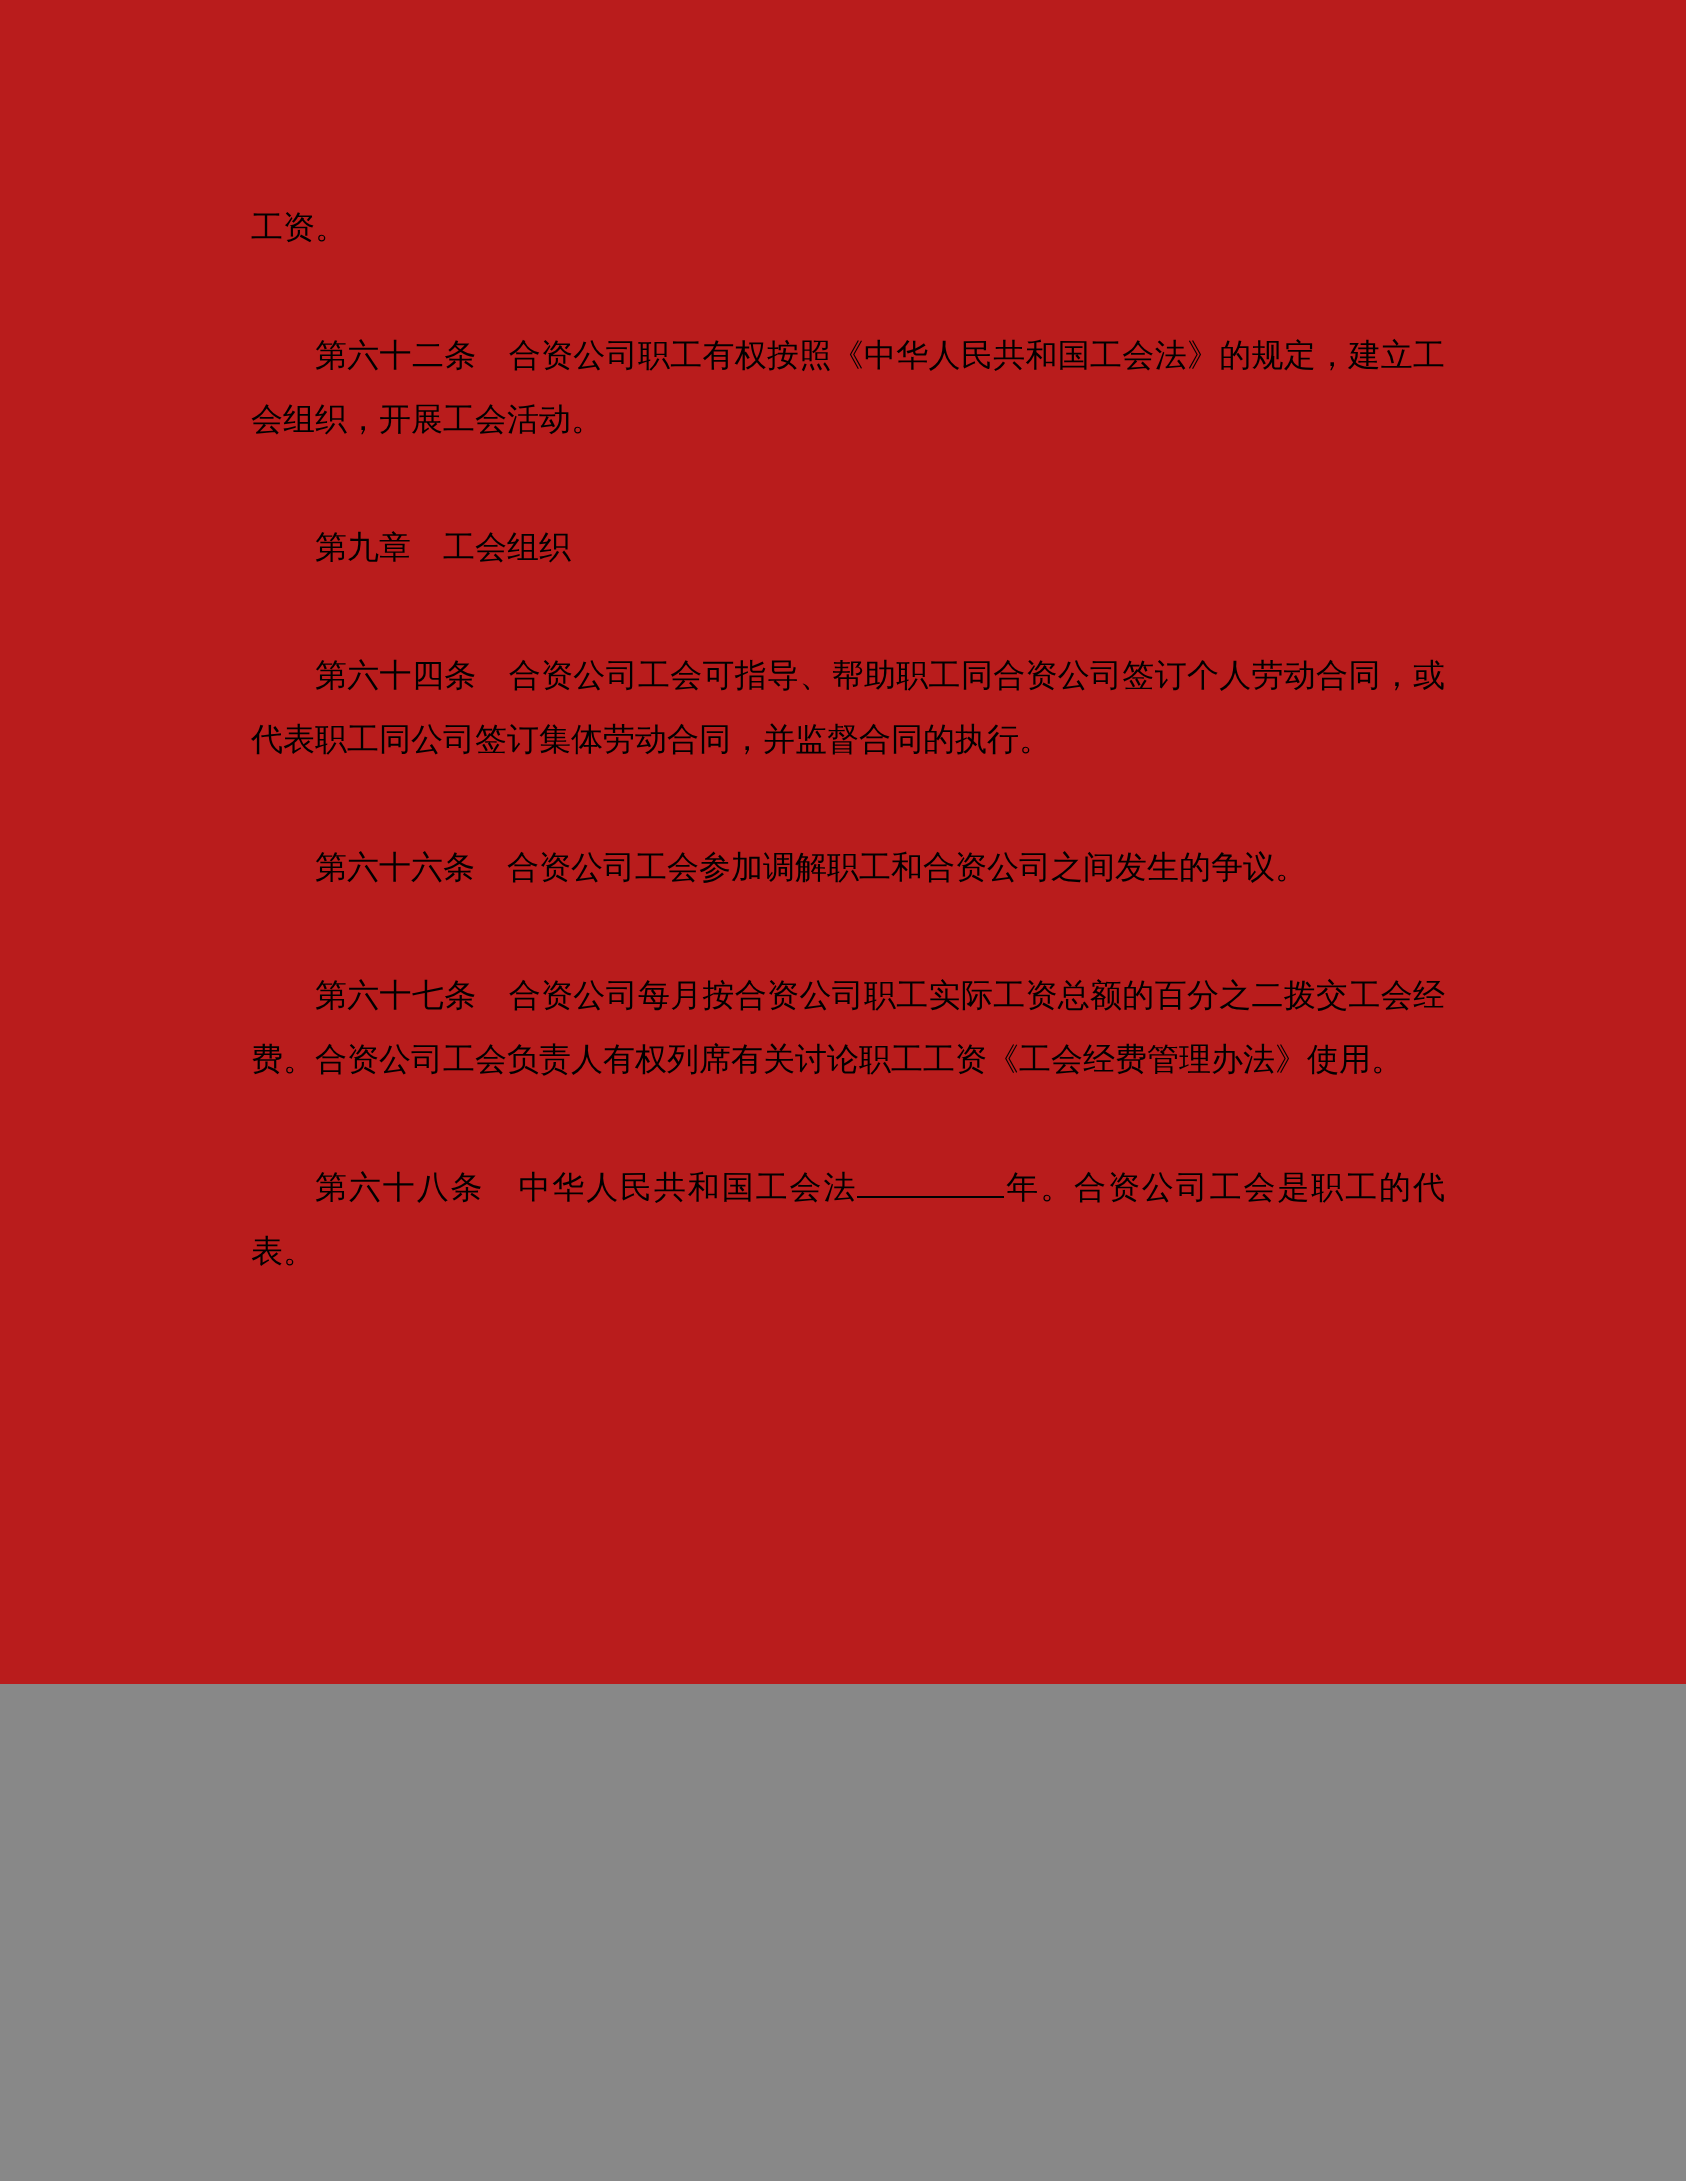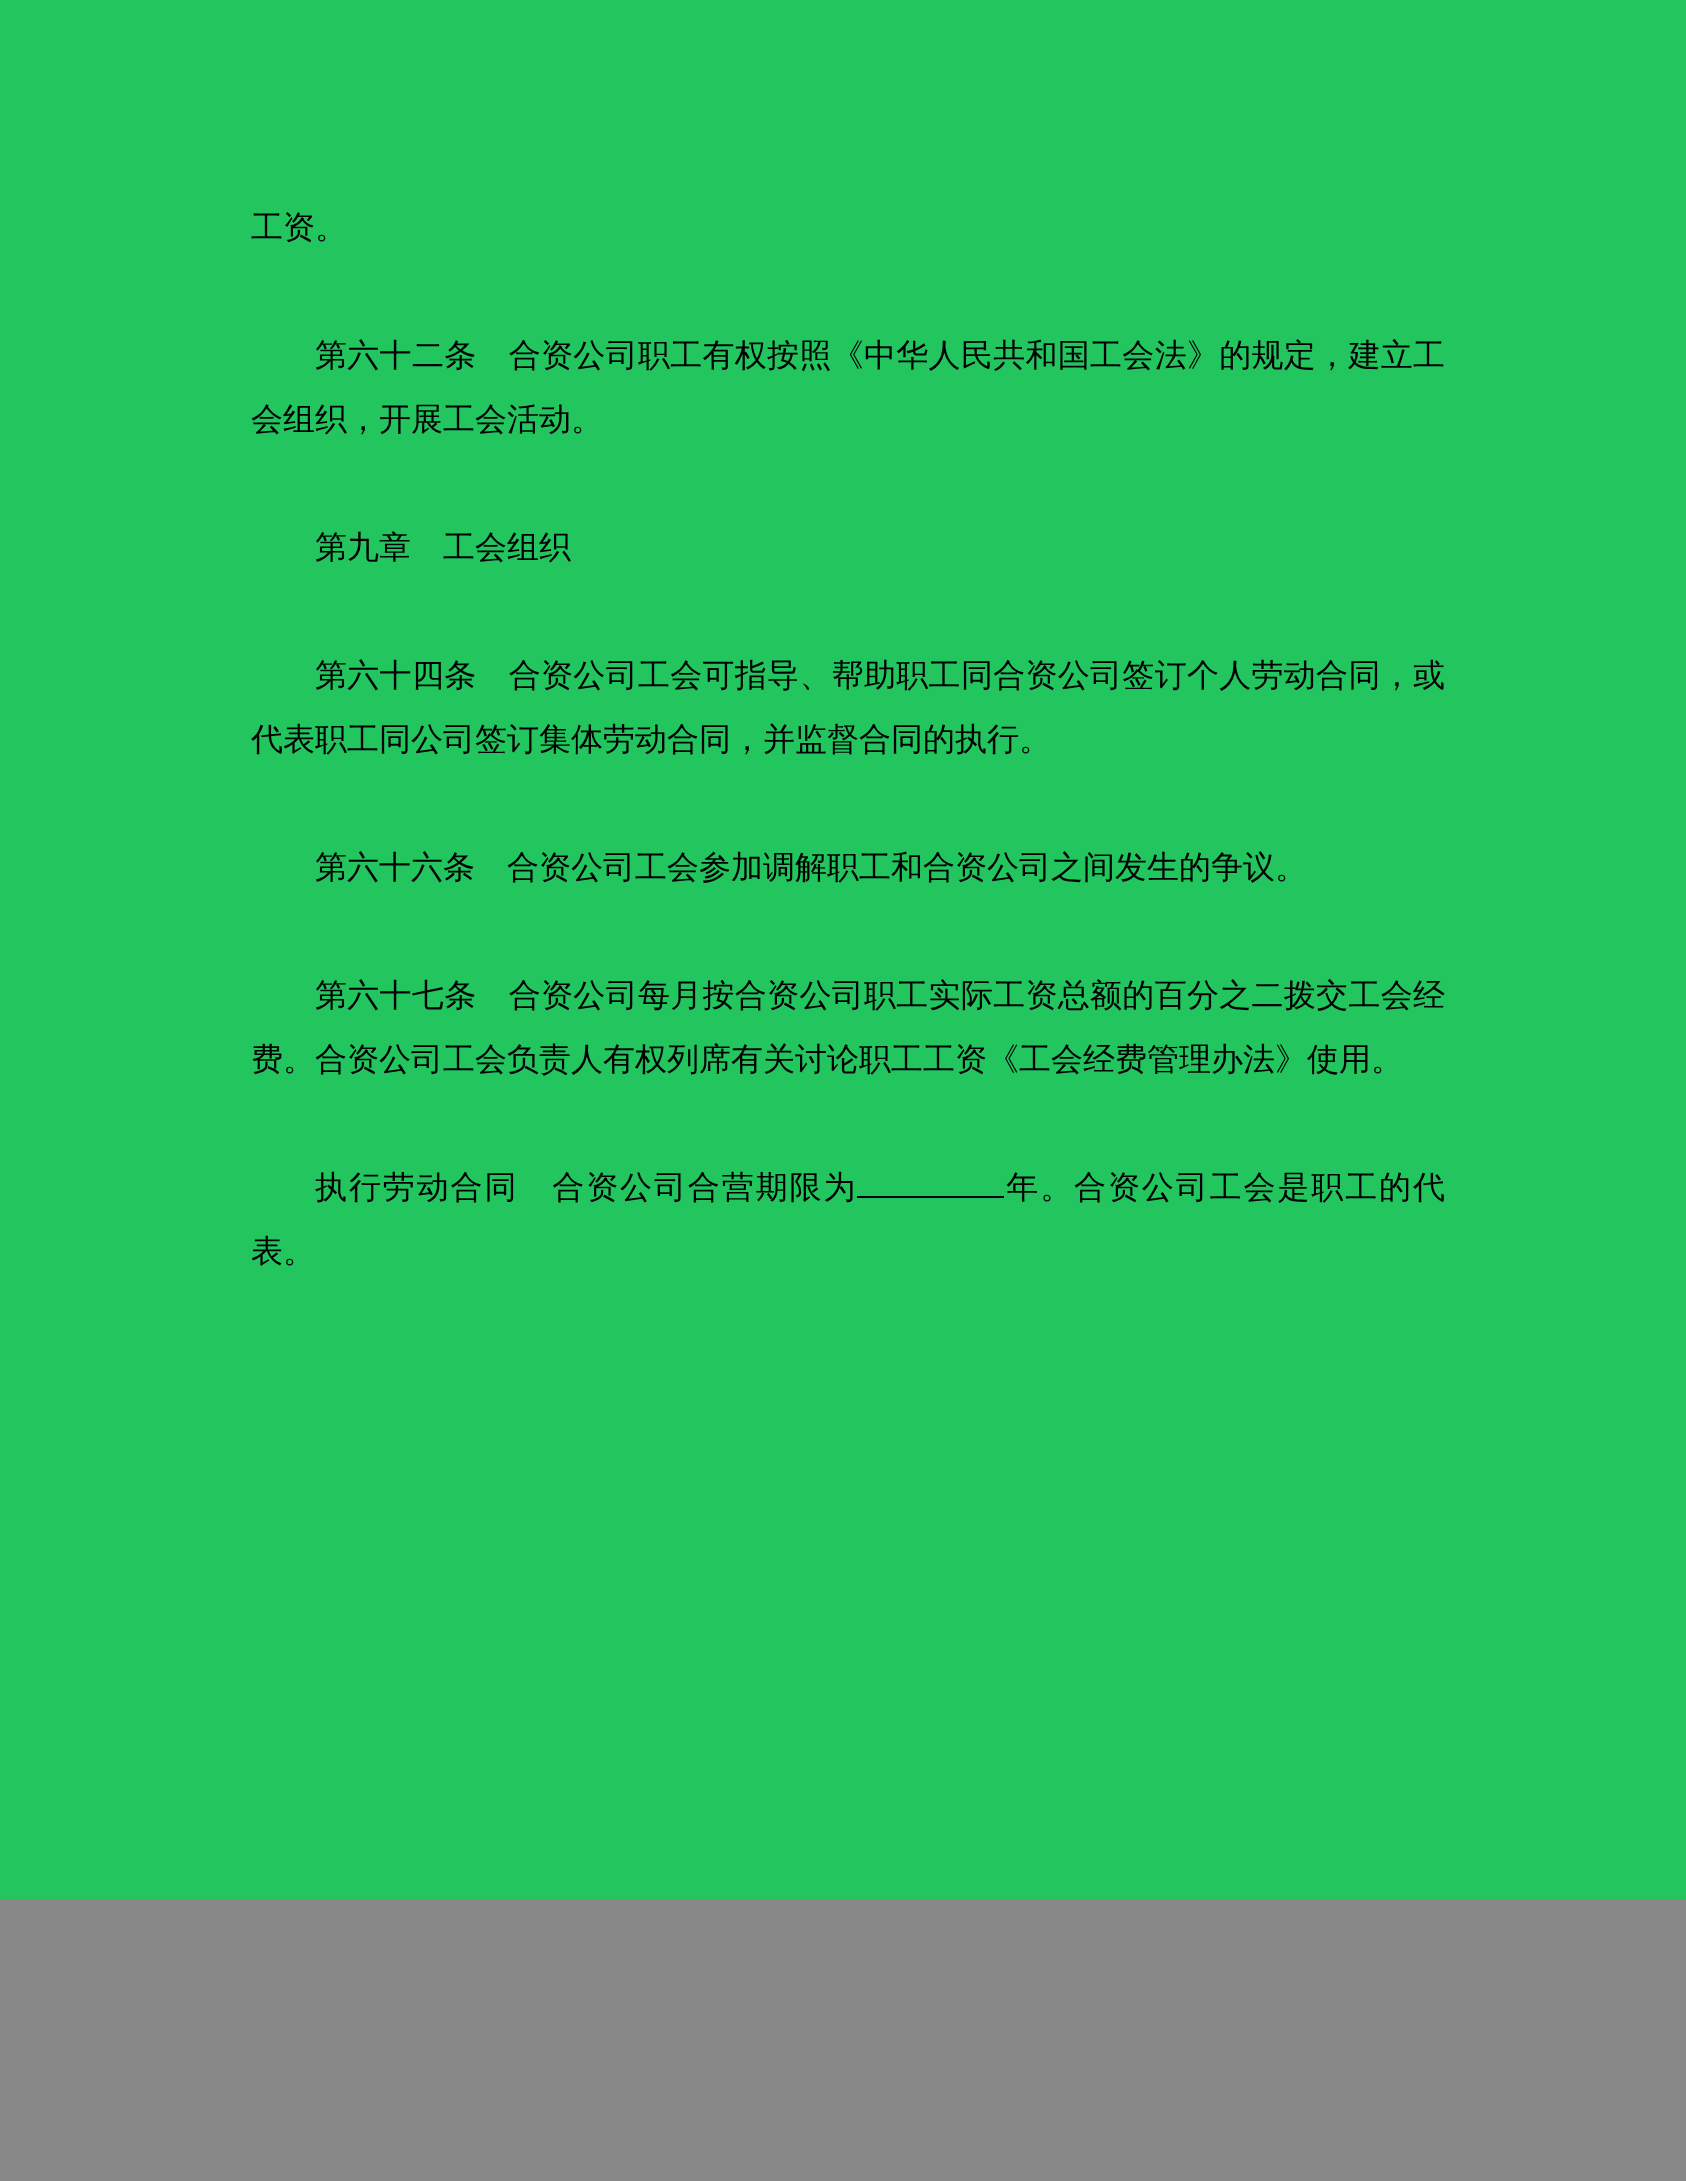--- a/index.html
+++ b/index.html
@@ -3,22 +3,22 @@
 <meta charset="utf-8">
 <style>
   html, body {
     margin: 0;
     padding: 0;
     background: #888;
   }
   .page {
     position: relative;
     width: 1686px;
-    height: 1900px;
-    background: #22c55e;
+    height: 1684px;
+    background: #b91c1c;
     overflow: hidden;
     font-family: "Liberation Serif", "DejaVu Serif", serif;
   }
   .doc-body {
     position: absolute;
     top: 195px;
     left: 251px;
     width: 1194px;
     color: #000000;
   }
@@ -53,16 +53,16 @@
 <body>
 
 <div class="page">
   <div class="doc-body" id="doc-body">
       <p class="para continuation"><span class="text-run">工资。</span></p>
       <p class="para article"><span class="text-run">第六十二条　合资公司职工有权按照《中华人民共和国工会法》的规定，建立工会组织，开展工会活动。</span></p>
       <p class="para chapter"><span class="text-run">第九章　工会组织</span></p>
       <p class="para article"><span class="text-run">第六十四条　合资公司工会可指导、帮助职工同合资公司签订个人劳动合同，或代表职工同公司签订集体劳动合同，并监督合同的执行。</span></p>
       <p class="para article"><span class="text-run">第六十六条　合资公司工会参加调解职工和合资公司之间发生的争议。</span></p>
       <p class="para article"><span class="text-run">第六十七条　合资公司每月按合资公司职工实际工资总额的百分之二拨交工会经费。合资公司工会负责人有权列席有关讨论职工工资《工会经费管理办法》使用。</span></p>
-      <p class="para article"><span class="text-run">执行劳动合同　合资公司合营期限为</span><span class="blank-line" style="width: 147px;"></span><span class="text-run">年。合资公司工会是职工的代表。</span></p>
+      <p class="para article"><span class="text-run">第六十八条　中华人民共和国工会法</span><span class="blank-line" style="width: 147px;"></span><span class="text-run">年。合资公司工会是职工的代表。</span></p>
     </div>
 </div>
 
 
 </body></html>

